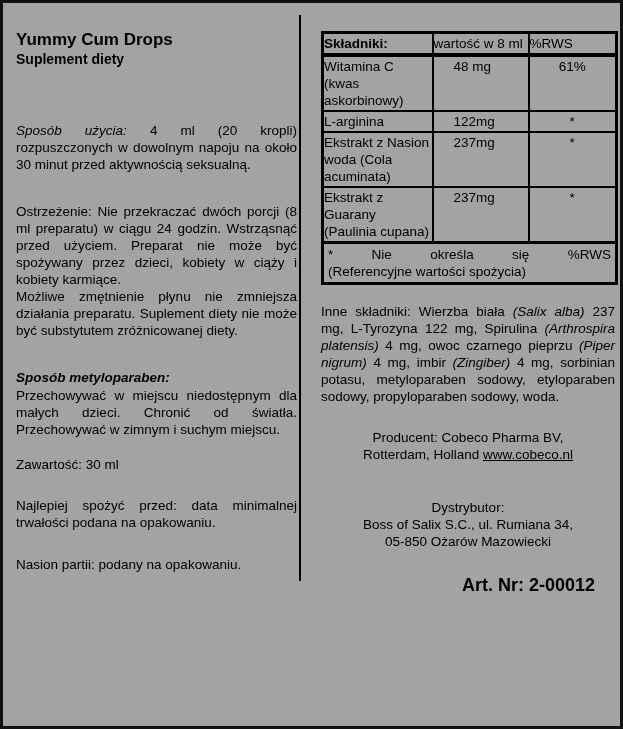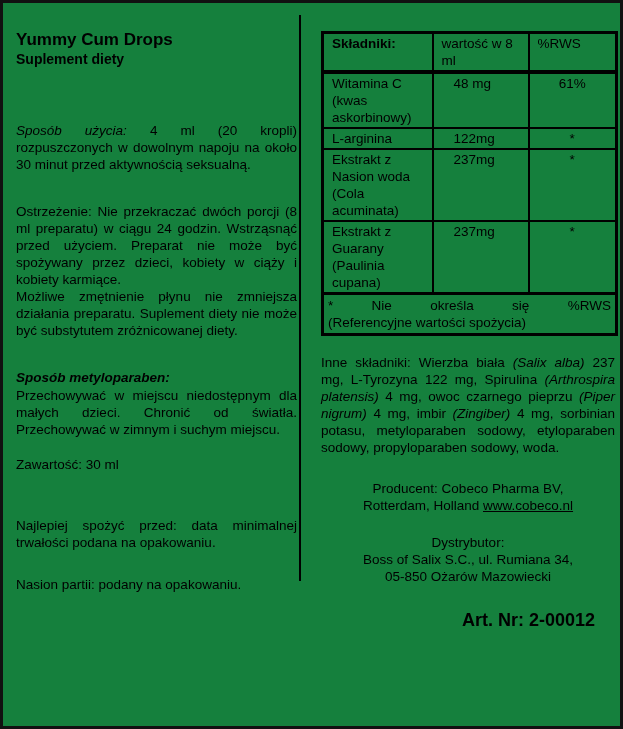--- a/index.html
+++ b/index.html
@@ -5,21 +5,21 @@
   * { margin: 0; padding: 0; box-sizing: border-box; }
   html, body { background: #ffffff; }
   body {
     width: 623px; height: 729px;
     font-family: "Liberation Sans", "DejaVu Sans", sans-serif;
     color: #000;
   }
   .page {
     position: relative;
     width: 623px; height: 729px;
-    background: #15803d;
+    background: #a3a3a3;
     border: 3px solid #111;
     overflow: hidden;
   }
   .col-left {
     position: absolute; left: 13px; top: 27px; width: 281px;
     font-size: 13.5px; line-height: 17px;
   }
   .divider {
     position: absolute; left: 296px; top: 12px;
     width: 2px; height: 566px; background: #000;
@@ -32,44 +32,44 @@
   .i { font-style: italic; }
   .just { text-align: justify; }
   .center { text-align: center; }
   .title { font-size: 17px; line-height: 20px; font-weight: bold; margin-bottom: 1px; }
   .subtitle { font-size: 14px; font-weight: bold; margin-bottom: 54px; }
   .p-usage { margin-bottom: 30px; }
   .p-warn1 { margin-bottom: 0; }
   .p-warn2 { margin-bottom: 30px; }
   .storage-head { font-weight: bold; font-style: italic; margin-bottom: 1px; }
   .p-storage { margin-bottom: 18px; }
-  .p-volume { margin-bottom: 44px; }
+  .p-volume { margin-bottom: 24px; }
   .p-best { margin-bottom: 25px; }
 
   table.ingredients {
     width: 100%; border-collapse: collapse; table-layout: fixed;
     border: 3px solid #000; margin-bottom: 18px;
   }
   .ingredients th, .ingredients td {
     border: 2px solid #000;
-    padding: 1px 8px;
+    padding: 1px 0;
     vertical-align: top;
     text-align: left;
     font-size: 13.5px; line-height: 17px;
     font-weight: normal;
   }
   .ingredients thead th { border-bottom: 4px solid #000; }
   .ingredients .head-name { font-weight: bold; }
   .ingredients td.c2 { padding-left: 20px; }
   .ingredients td.c3 { text-align: center; }
   .ingredients td.fncell { border-top: 3px solid #000000; padding: 2px 4px; }
   .fn1 { text-align: justify; text-align-last: justify; }
 
   .p-other { margin-bottom: 24px; }
-  .producer-block { margin-bottom: 20px; }
+  .producer-block { margin-bottom: 36px; }
   .distributor-block { margin-bottom: 24px; }
   .link { color: #000; text-decoration: underline; cursor: pointer; }
   .artnr {
     font-weight: bold; font-size: 18px; line-height: 22px;
     text-align: right; padding-right: 20px;
   }
 </style>
 </head>
 <body>
 

